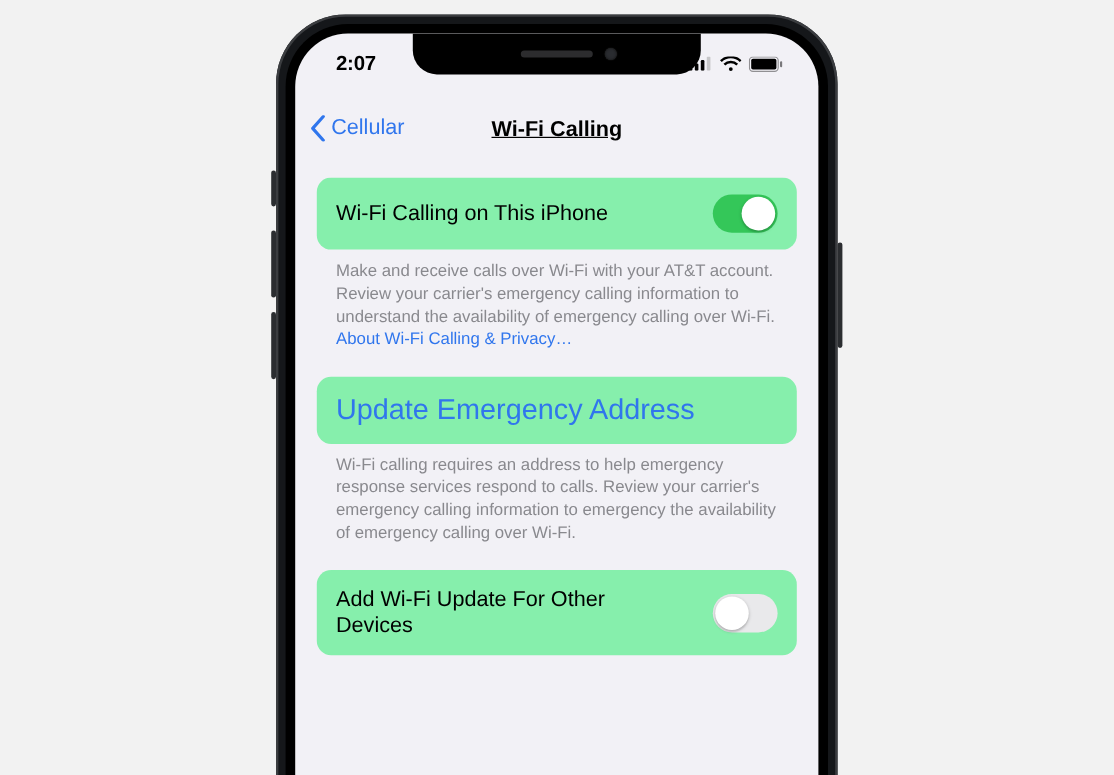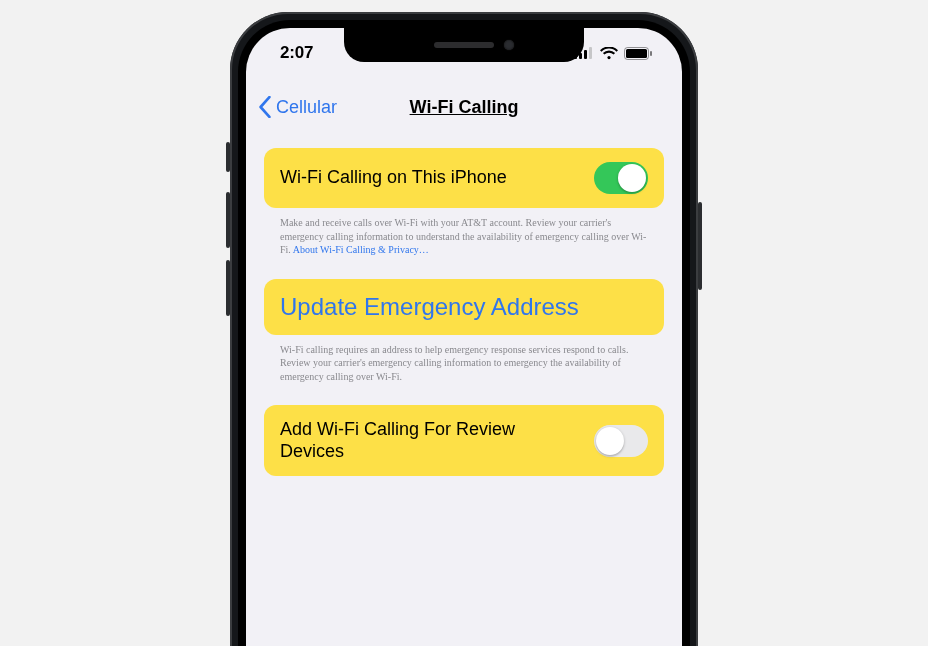--- a/index.html
+++ b/index.html
@@ -105,21 +105,20 @@
   .nav-bar {
     position: absolute;
     top: 56px; left: 0; right: 0;
     height: 46px;
     display: flex;
     align-items: center;
     padding: 0 12px;
   }
   .back-btn {
     display: flex;
-    align-items: center;
     color: #3377ff; 
     font-size: 18px;
     cursor: pointer;
   }
   .ios-blue { color: #3076ed; }
   .back-chevron {
     width: 14px; height: 22px;
     margin-right: 4px;
   }
   .nav-title {
@@ -133,40 +132,39 @@
     text-decoration: underline;
   }
   .content {
     position: absolute;
     top: 120px;
     left: 0; right: 0; bottom: 0;
     padding: 0 18px;
     overflow: hidden;
   }
   .cell {
-    background: #fde047;
+    background: #86efac;
     border-radius: 12px;
     padding: 14px 16px;
     display: flex;
     align-items: center;
     justify-content: space-between;
     min-height: 50px;
   }
   .cell-label {
     font-size: 18px;
     color: #000;
     font-weight: 400;
     line-height: 1.2;
   }
   .group-footer {
-    font-size: 10px;
+    font-size: 14px;
     line-height: 1.35;
     color: #89898e;
     padding: 8px 16px 22px 16px;
-    font-family: Liberation Serif, serif;
   }
   .link {
     color: #3076ed;
     cursor: pointer;
   }
   .toggle {
     width: 54px;
     height: 32px;
     border-radius: 16px;
     position: relative;
@@ -255,21 +253,21 @@
         </div>
 
         <div class="cell">
           <span class="cell-link">Update Emergency Address</span>
         </div>
         <div class="group-footer">
           <span>Wi-Fi calling requires an address to help emergency response services respond to calls. Review your carrier's emergency calling information to emergency the availability of emergency calling over Wi-Fi.</span>
         </div>
 
         <div class="cell">
-          <span class="cell-label two-line">Add Wi-Fi Calling For Review Devices</span>
+          <span class="cell-label two-line">Add Wi-Fi Update For Other Devices</span>
           <div class="toggle off">
             <div class="knob"></div>
           </div>
         </div>
 
       </div>
     </div>
   </div>
 </div>
 

